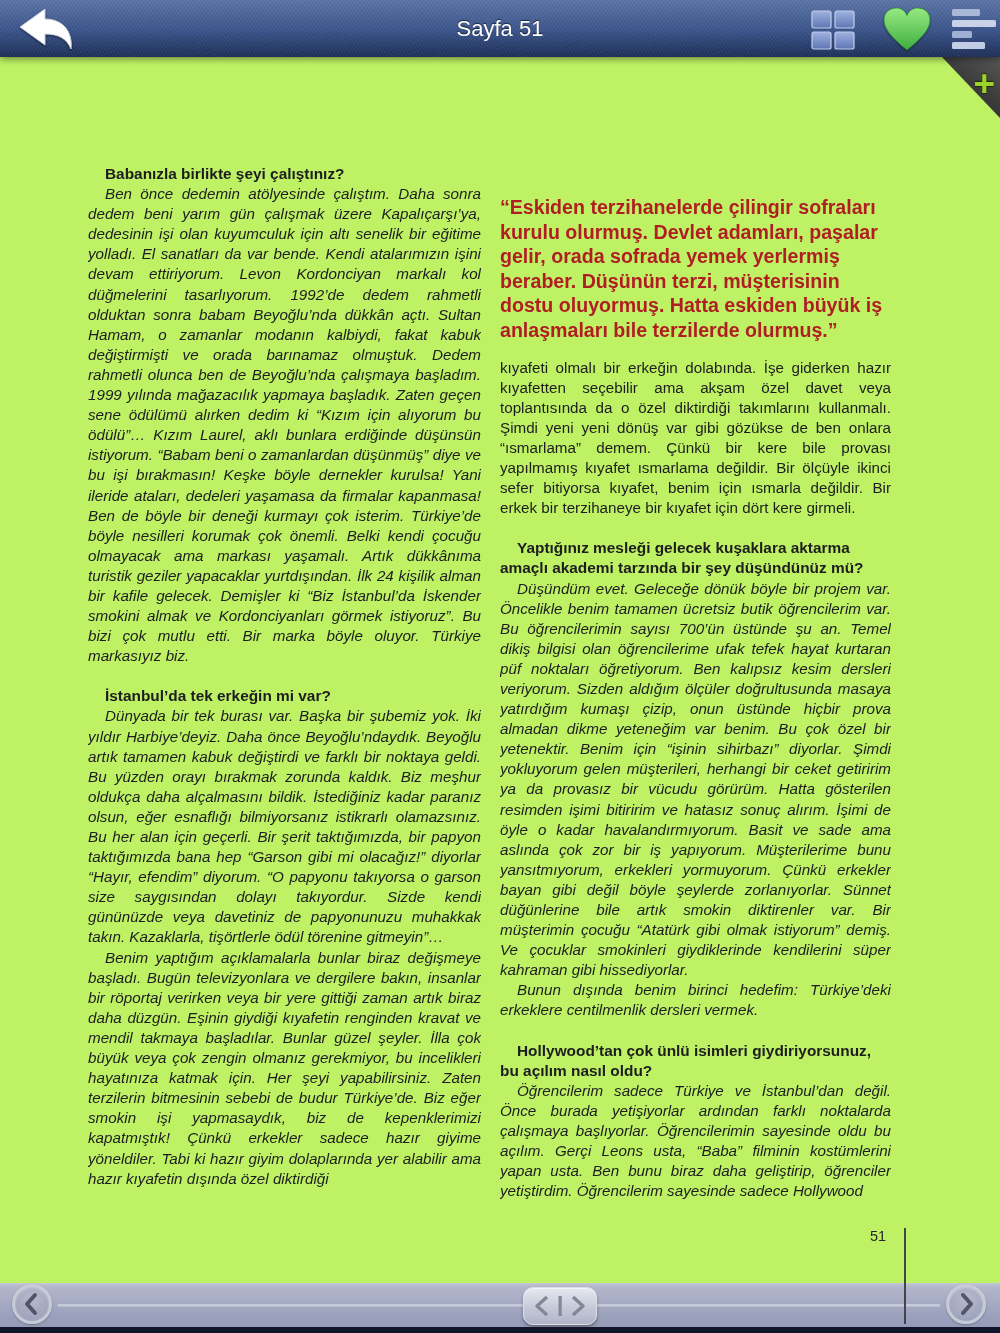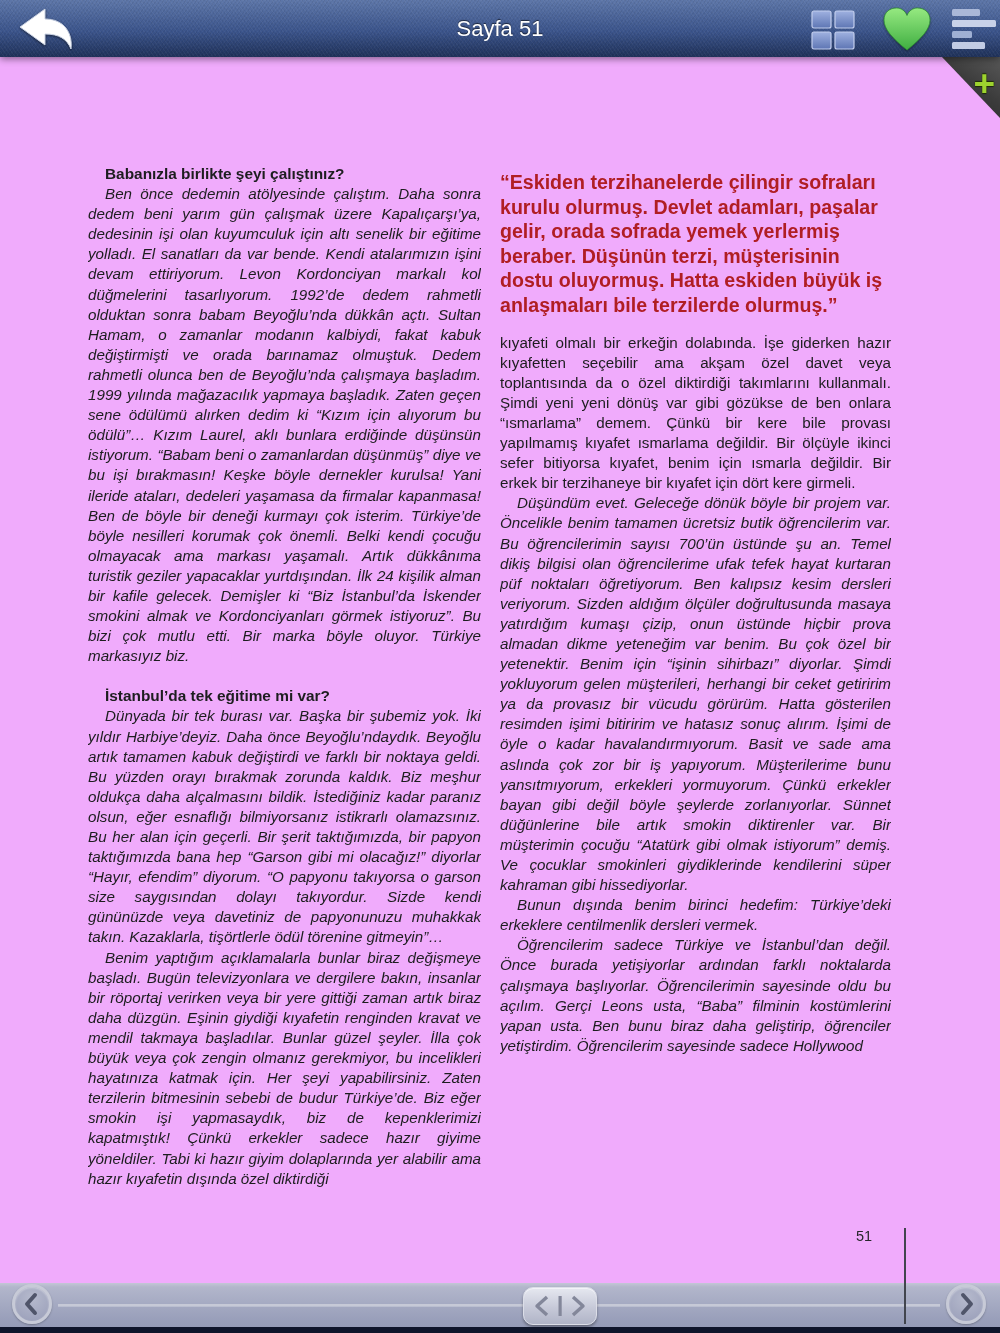--- a/index.html
+++ b/index.html
@@ -1,16 +1,16 @@
 <!DOCTYPE html>
 <html><head>
 <meta charset="utf-8">
 <style>
   html,body{margin:0;padding:0;background:#777;}
-  #screen{position:relative;width:1000px;height:1333px;background:#f0abfc;overflow:hidden;
+  #screen{position:relative;width:1000px;height:1333px;background:#bef264;overflow:hidden;
           font-family:"Liberation Sans",sans-serif;margin:0 auto;}
 
   
   .navbar{position:absolute;left:0;top:0;width:1000px;height:57px;
     background:
       repeating-linear-gradient(55deg, rgba(255,255,255,.04) 0 1px, transparent 1px 3px),
       repeating-linear-gradient(-55deg, rgba(0,0,0,.06) 0 1px, transparent 1px 3px),
       linear-gradient(#5d76a8, #3b548b 55%, #1f3159);
     box-shadow:0 2px 7px rgba(0,0,0,.45);z-index:10;}
   .nav-title{position:absolute;left:0;top:0;width:100%;height:57px;line-height:57px;
@@ -27,30 +27,30 @@
     background:linear-gradient(215deg,#585858 0%,#3c3c3c 45%,#262626 100%);
     -webkit-clip-path:polygon(0 0,100% 0,100% 100%);clip-path:polygon(0 0,100% 0,100% 100%);
     filter:drop-shadow(-2px 2px 3px rgba(0,0,0,.35));}
   .fold .plus{position:absolute;right:5px;top:8px;font-size:37px;font-weight:bold;
     color:#9ed32f;text-shadow:0 1px 1px #1d2b05, 0 -1px 1px #1d2b05;line-height:1;}
 
   
   .col{position:absolute;top:164px;height:1064px;overflow:hidden;color:#1d1d1f;
        font-size:15.2px;line-height:20.1px;text-align:justify;}
   .col-left{left:88px;width:393px;}
-  .col-right{left:500px;width:391px;}
+  .col-right{left:500px;width:391px;margin-top:25px;}
   .col p,.col h2{margin:0;padding:0;}
   .h{font-size:15.4px;font-weight:bold;line-height:20.1px;text-indent:17px;text-align:left;}
   .gap{margin-top:20px !important;}
   .ind{text-indent:17px;font-style:italic;}
   .quote{font-weight:bold;font-size:19.6px;line-height:24.6px;text-align:left;
          margin:6px 0 15px 0 !important;}
 
   
-  .pagenum{position:absolute;left:856px;top:1228px;width:44px;text-align:left;
+  .pagenum{position:absolute;left:856px;top:1228px;width:44px;text-align:center;
            font-size:14.5px;color:#26262a;z-index:6;}
   .marker{position:absolute;left:904px;top:1228px;width:2px;height:96px;background:#42454e;z-index:6;}
 
   
   .bbar{position:absolute;left:0;top:1283px;width:1000px;height:50px;
     background:linear-gradient(#c3c6d6 0,#b2b6cb 8%,#9b a0bb 70%,#9298b4 100%);
     background:linear-gradient(#c3c6d6 0,#b2b6cb 8%,#9aa0bb 70%,#9298b4 100%);z-index:5;}
   .strip{position:absolute;left:0;bottom:0;width:100%;height:6px;background:#0f152b;z-index:8;}
   .track{position:absolute;left:58px;top:21px;width:882px;height:2px;background:#c6c9d7;
          box-shadow:0 1px 0 rgba(255,255,255,.25);cursor:pointer;}
@@ -112,30 +112,32 @@
   </header>
 
   <button class="fold">
     <span class="plus">+</span>
   </button>
 
   <main>
     <section class="col col-left">
       <h2 class="h">Babanızla birlikte şeyi çalıştınız?</h2>
       <p class="ind">Ben önce dedemin atölyesinde çalıştım. Daha sonra dedem beni yarım gün çalışmak üzere Kapalıçarşı’ya, dedesinin işi olan kuyumculuk için altı senelik bir eğitime yolladı. El sanatları da var bende. Kendi atalarımızın işini devam ettiriyorum. Levon Kordonciyan markalı kol düğmelerini tasarlıyorum. 1992’de dedem rahmetli olduktan sonra babam Beyoğlu’nda dükkân açtı. Sultan Hamam, o zamanlar modanın kalbiydi, fakat kabuk değiştirmişti ve orada barınamaz olmuştuk. Dedem rahmetli olunca ben de Beyoğlu’nda çalışmaya başladım. 1999 yılında mağazacılık yapmaya başladık. Zaten geçen sene ödülümü alırken dedim ki “Kızım için alıyorum bu ödülü”…  Kızım Laurel, aklı bunlara erdiğinde düşünsün istiyorum. “Babam beni o zamanlardan düşünmüş” diye ve bu işi bırakmasın! Keşke böyle dernekler kurulsa! Yani ileride ataları, dedeleri yaşamasa da firmalar kapanmasa! Ben de böyle bir deneği kurmayı çok isterim. Türkiye’de böyle nesilleri korumak çok önemli. Belki kendi çocuğu olmayacak ama markası yaşamalı. Artık dükkânıma turistik geziler yapacaklar yurtdışından. İlk 24 kişilik alman bir kafile gelecek. Demişler ki “Biz İstanbul’da İskender smokini almak ve Kordonciyanları görmek istiyoruz”. Bu bizi çok mutlu etti. Bir marka böyle oluyor. Türkiye markasıyız biz.</p>
-      <h2 class="h gap">İstanbul’da tek eğitime mi var?</h2>
+      <h2 class="h gap">İstanbul’da tek erkeğin mi var?</h2>
       <p class="ind">Dünyada bir tek burası var. Başka bir şubemiz yok. İki yıldır Harbiye’deyiz. Daha önce Beyoğlu’ndaydık. Beyoğlu artık tamamen kabuk değiştirdi ve farklı bir noktaya geldi. Bu yüzden orayı bırakmak zorunda kaldık. Biz meşhur oldukça daha alçalmasını bildik. İstediğiniz kadar paranız olsun, eğer esnaflığı bilmiyorsanız istikrarlı olamazsınız. Bu her alan için geçerli. Bir şerit taktığımızda, bir papyon taktığımızda bana hep “Garson gibi mi olacağız!” diyorlar “Hayır, efendim” diyorum. “O papyonu takıyorsa o garson size saygısından dolayı takıyordur. Sizde kendi gününüzde veya davetiniz de papyonunuzu muhakkak takın. Kazaklarla, tişörtlerle ödül törenine gitmeyin”…</p>
       <p class="ind">Benim yaptığım açıklamalarla bunlar biraz değişmeye başladı. Bugün televizyonlara ve dergilere bakın, insanlar bir röportaj verirken veya bir yere gittiği zaman artık biraz daha düzgün. Eşinin giydiği kıyafetin renginden kravat ve mendil takmaya başladılar. Bunlar güzel şeyler. İlla çok büyük veya çok zengin olmanız gerekmiyor, bu incelikleri hayatınıza katmak için. Her şeyi yapabilirsiniz. Zaten terzilerin bitmesinin sebebi de budur Türkiye’de. Biz eğer smokin işi yapmasaydık, biz de kepenklerimizi kapatmıştık! Çünkü erkekler sadece hazır giyime yöneldiler. Tabi ki hazır giyim dolaplarında yer alabilir ama hazır kıyafetin dışında özel diktirdiği</p>
     </section>
 
     <section class="col col-right">
       <p class="quote" style="color:#b01e23">“Eskiden terzihanelerde çilingir sofraları kurulu olurmuş. Devlet adamları, paşalar gelir, orada sofrada yemek yerlermiş beraber. Düşünün terzi, müşterisinin dostu oluyormuş. Hatta eskiden büyük iş anlaşmaları bile terzilerde olurmuş.”</p>
       <p>kıyafeti olmalı bir erkeğin dolabında. İşe giderken hazır kıyafetten seçebilir ama akşam özel davet veya toplantısında da o özel diktirdiği takımlarını kullanmalı. Şimdi yeni yeni dönüş var gibi gözükse de ben onlara “ısmarlama” demem. Çünkü bir kere bile provası yapılmamış kıyafet ısmarlama değildir. Bir ölçüyle ikinci sefer bitiyorsa kıyafet, benim için ısmarla değildir. Bir erkek bir terzihaneye bir kıyafet için dört kere girmeli.</p>
+      <h2 class="h gap">Yaptığınız mesleği gelecek kuşaklara aktarma amaçlı akademi tarzında bir şey düşündünüz mü?</h2>
       <p class="ind">Düşündüm evet. Geleceğe dönük böyle bir projem var. Öncelikle benim tamamen ücretsiz butik öğrencilerim var. Bu öğrencilerimin sayısı 700’ün üstünde şu an. Temel dikiş bilgisi olan öğrencilerime ufak tefek hayat kurtaran püf noktaları öğretiyorum. Ben kalıpsız kesim dersleri veriyorum. Sizden aldığım ölçüler doğrultusunda masaya yatırdığım kumaşı çizip, onun üstünde hiçbir prova almadan dikme yeteneğim var benim. Bu çok özel bir yetenektir. Benim için “işinin sihirbazı” diyorlar. Şimdi yokluyorum gelen müşterileri, herhangi bir ceket getiririm ya da provasız bir vücudu görürüm. Hatta gösterilen resimden işimi bitiririm ve hatasız sonuç alırım. İşimi de öyle o kadar havalandırmıyorum. Basit ve sade ama aslında çok zor bir iş yapıyorum. Müşterilerime bunu yansıtmıyorum, erkekleri yormuyorum. Çünkü erkekler bayan gibi değil böyle şeylerde zorlanıyorlar. Sünnet düğünlerine bile artık smokin diktirenler var. Bir müşterimin çocuğu “Atatürk gibi olmak istiyorum” demiş. Ve çocuklar smokinleri giydiklerinde kendilerini süper kahraman gibi hissediyorlar.</p>
       <p class="ind">Bunun dışında benim birinci hedefim: Türkiye’deki erkeklere centilmenlik dersleri vermek.</p>
+      <h2 class="h gap">Hollywood’tan çok ünlü isimleri giydiriyorsunuz, bu açılım nasıl oldu?</h2>
       <p class="ind">Öğrencilerim sadece Türkiye ve İstanbul’dan değil. Önce burada yetişiyorlar ardından farklı noktalarda çalışmaya başlıyorlar. Öğrencilerimin sayesinde oldu bu açılım. Gerçi Leons usta, “Baba” filminin kostümlerini yapan usta.  Ben bunu biraz daha geliştirip, öğrenciler yetiştirdim. Öğrencilerim sayesinde sadece Hollywood</p>
     </section>
 
     <div class="pagenum">51</div>
     <div class="marker"></div>
   </main>
 
   <footer class="bbar">
     <div class="track"></div>
     <button class="cbtn left">

